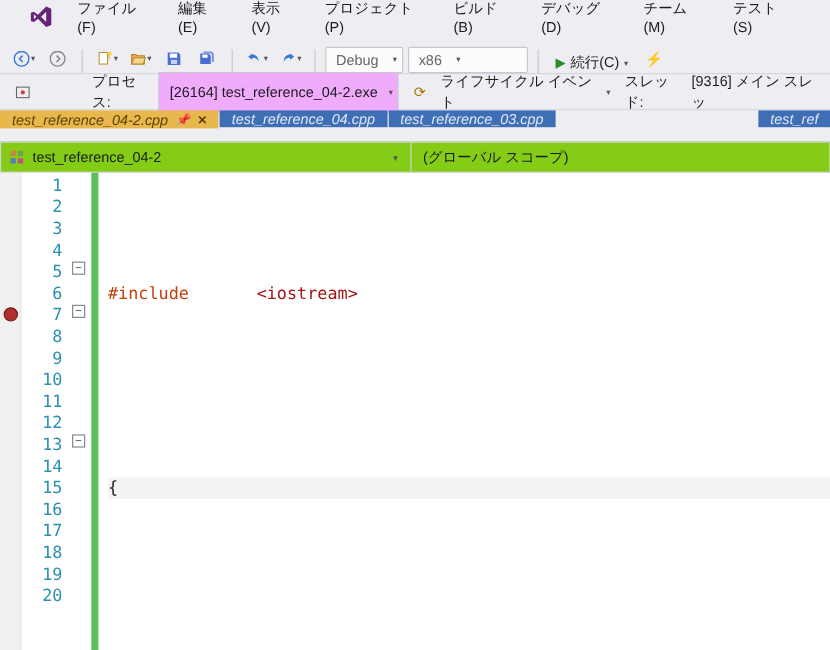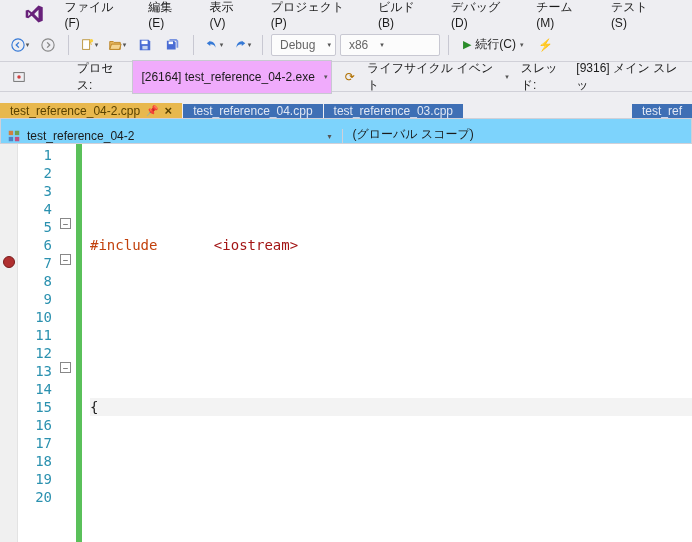--- a/index.html
+++ b/index.html
@@ -4,44 +4,44 @@
 <style>
   * { box-sizing: border-box; margin: 0; padding: 0; }
   body { font-family: "Yu Gothic UI", "Meiryo", sans-serif; font-size: 12px; background: #eeeef2; color: #1b1b1b; width: 692px; height: 542px; overflow: hidden; }
 
   
   .menubar { display: flex; align-items: center; height: 28px; background: #eeeef2; padding: 0 20px; }
   .vs-logo { width: 22px; height: 22px; margin: 0 8px 0 4px; }
   .menubar .menu-item { padding: 4px 12px; cursor: default; }
 
   
-  .toolbar { display: flex; align-items: center; height: 34px; background: #eeeef2; padding: 0 8px; gap: 4px; border-bottom: 1px solid #d0d0d8; }
+  .toolbar { display: flex; align-items: flex-end; height: 34px; background: #eeeef2; padding: 0 8px; gap: 4px; border-bottom: 1px solid #d0d0d8; }
   .tbtn { width: 24px; height: 24px; display: flex; align-items: center; justify-content: center; border-radius: 2px; }
   .sep { width: 1px; height: 20px; background: #c8c8d2; margin: 0 4px; }
   .dropdown-arrow { font-size: 7px; color: #555; margin-left: 1px; }
   .combo { display: flex; align-items: center; height: 22px; background: #fcfcfc; border: 1px solid #c8c8d2; border-radius: 2px; padding: 0 4px 0 8px; color: #666; }
   .combo .dropdown-arrow { margin-left: 12px; }
   .run-btn { display: flex; align-items: center; color: #222; padding: 0 6px; }
   .run-btn .play { color: #2a8c2a; font-size: 11px; margin-right: 4px; }
 
   
   .processbar { display: flex; align-items: center; height: 30px; background: #eeeef2; padding: 0 8px; gap: 6px; border-bottom: 1px solid #d0d0d8; }
   .proc-combo { display: flex; align-items: center; height: 34px; background: #f0abfc; border: 1px solid #c8c8d2; padding: 0 4px 0 8px; min-width: 200px; justify-content: space-between; }
   .proc-label { color: #222; margin-left: 40px; }
 
   
-  .tabs { display: flex; height: 26px; background: #eeeef2; align-items: flex-end; }
+  .tabs { display: flex; height: 26px; background: #eeeef2; align-items: flex-start; font-style: italic; }
   .tab { display: flex; align-items: center; padding: 0 10px; background: #3e6fb5; color: #e0e7f4; gap: 6px; margin-right: 1px; }
   .tab.active { background: #e8b84e; color: #5a4200; font-weight: 500;}
   .tab .pin { font-size: 10px; }
   .tab .close { font-size: 13px; font-weight: bold; }
   .tab-extra { margin-left: auto; padding: 0 10px; background: #3e6fb5; color: #e0e7f4; display:flex;align-items:center;}
 
   
-  .scopebar { display: flex; height: 26px; border: 1px solid #d0d0d8; background: #7dd3fc; align-items: flex-end; }
+  .scopebar { display: flex; height: 26px; border: 1px solid #d0d0d8; background: #84cc16; }
   .scope-left { display: flex; align-items: center; padding: 0 6px; flex: 1; border-right: 1px solid #d0d0d8; gap: 6px; }
   .scope-right { display: flex; align-items: center; padding: 0 10px; flex: 1; }
   .scope-left .dd { margin-left:auto; color:#555; font-size:8px; padding:0 4px;}
 
   
   .editor { display: flex; height: 400px; background: #fff; font-family: Consolas, monospace; font-size: 14px; }
   .gutter { display: flex; }
   .breakpoints { width: 18px; background: #f0f0f0; border-right: 1px solid #e3e3e3;}
   .line-numbers { width: 40px; text-align: right; color: #2b91af; padding: 2px 6px 0 0; background: #fff; line-height: 18px;}
   .fold { width: 18px; background: #fff; position: relative;}

